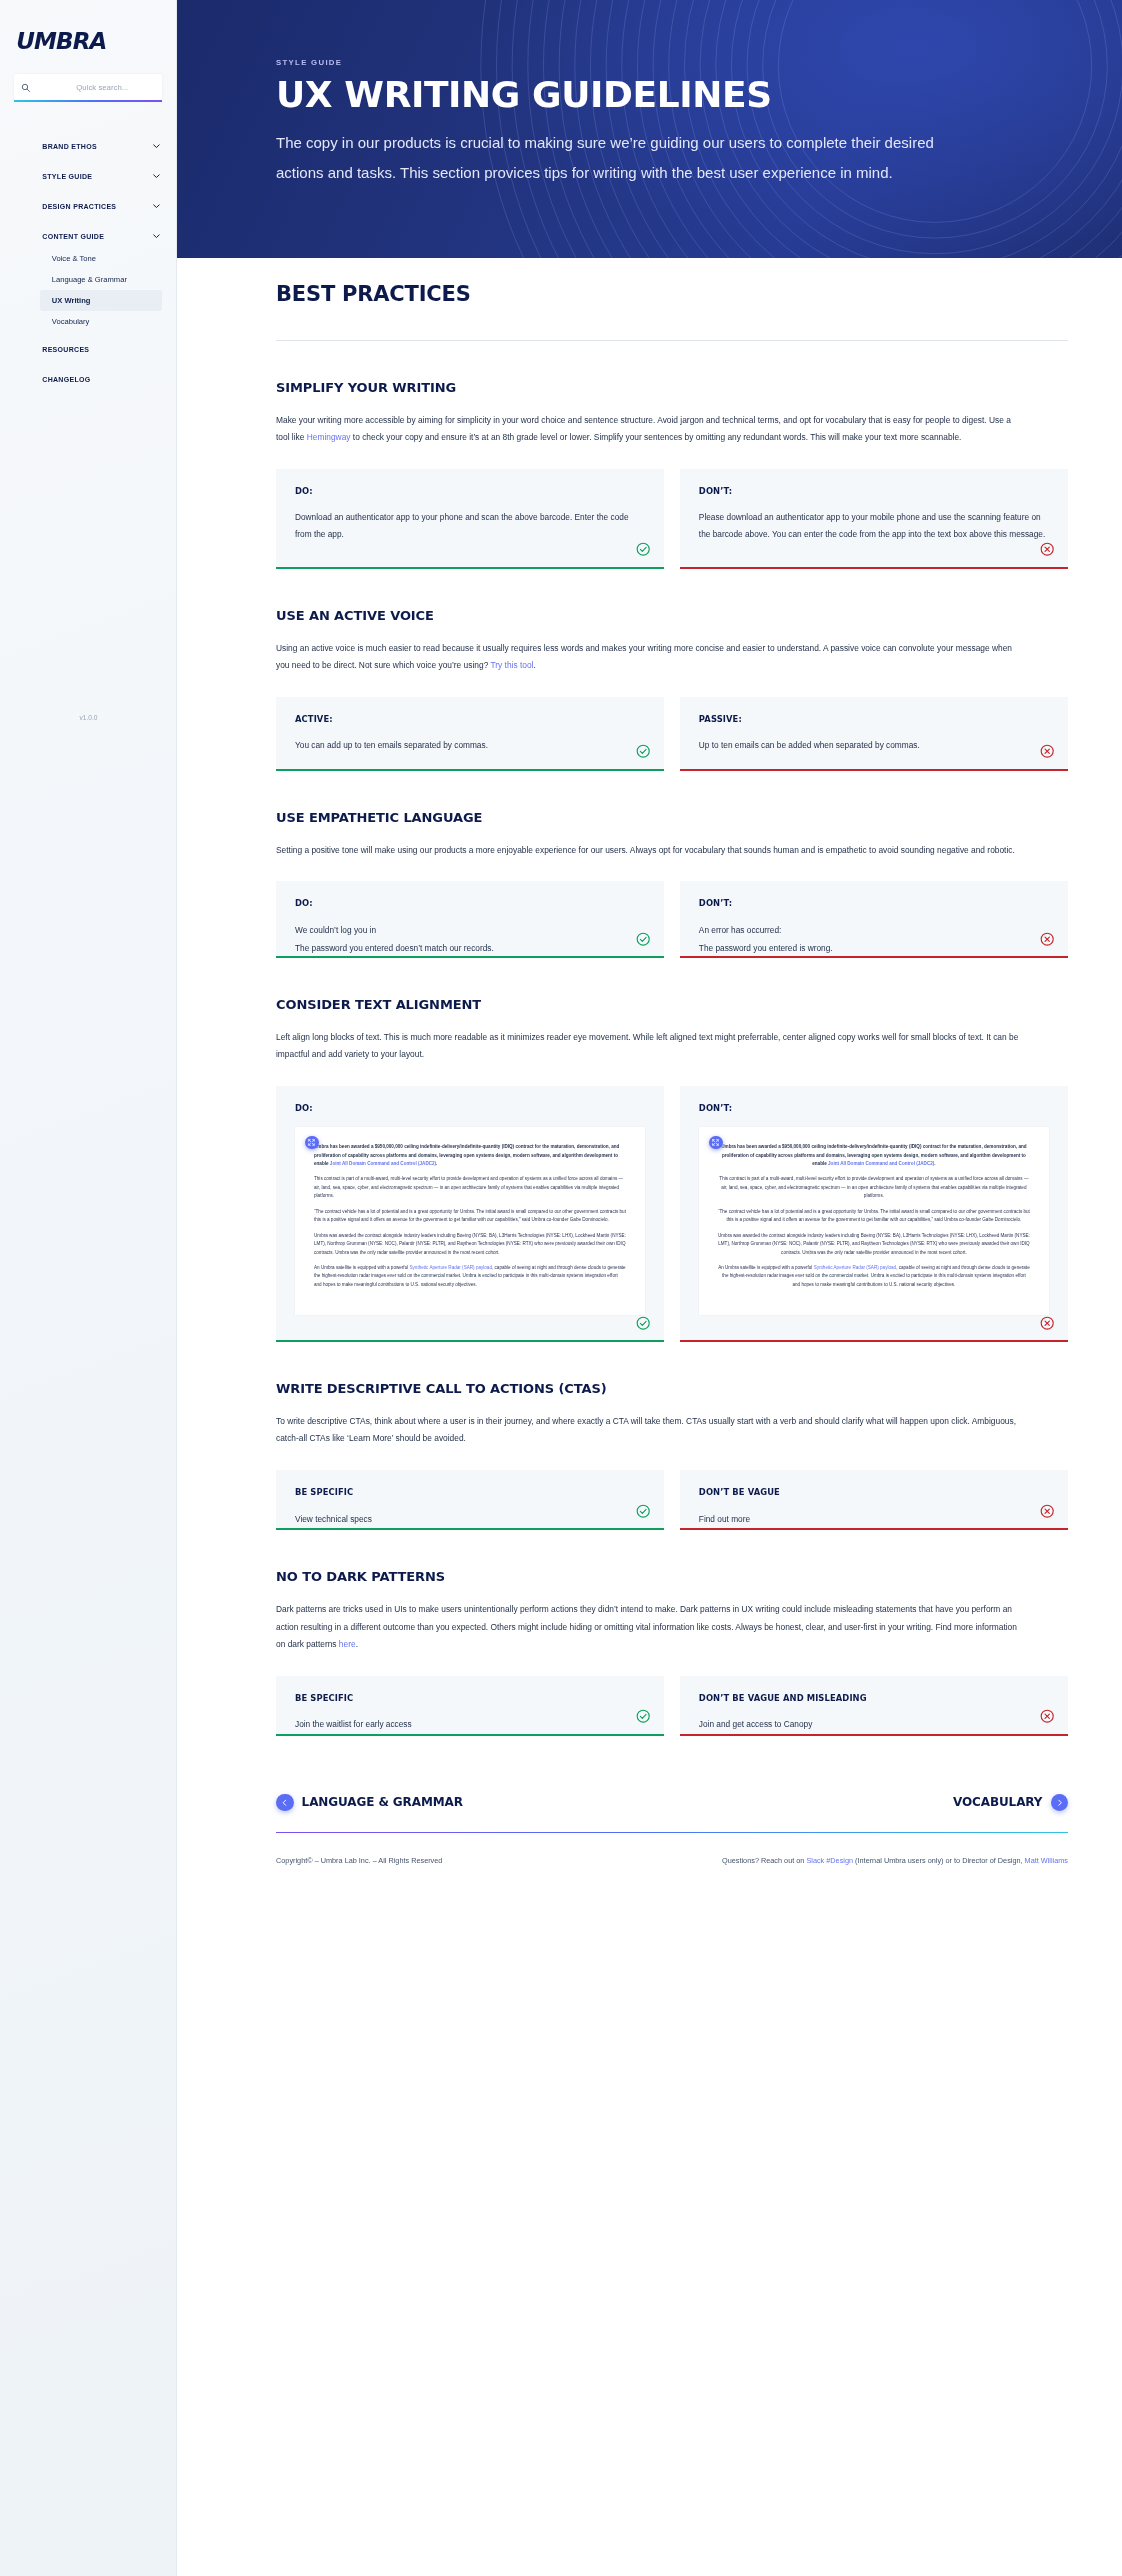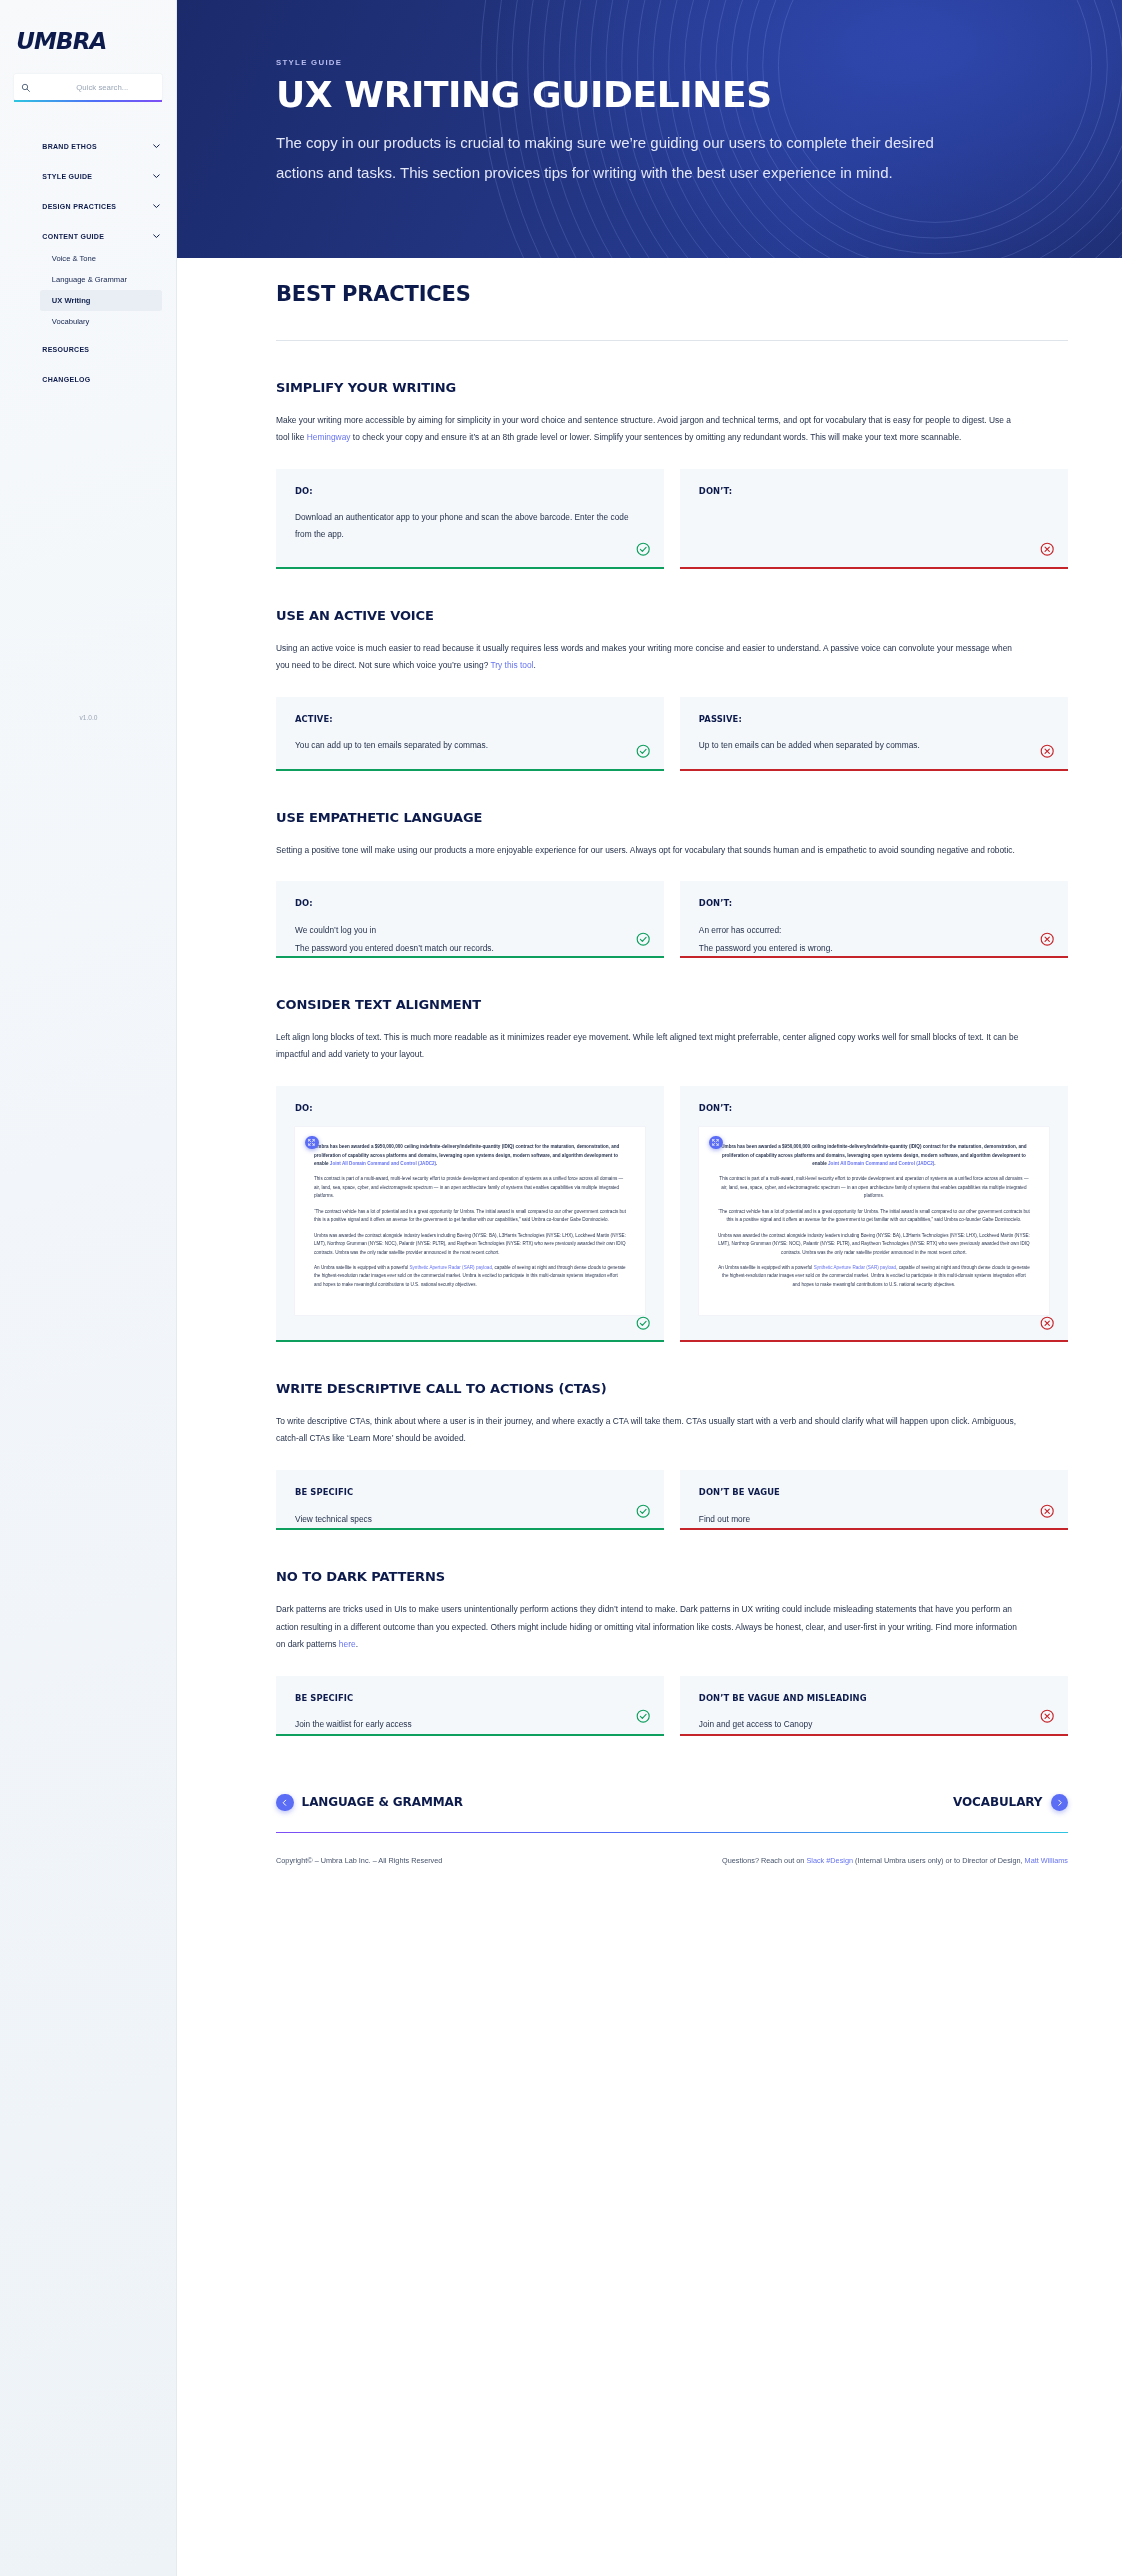--- a/index.html
+++ b/index.html
@@ -300,20 +300,21 @@
       <div class="card good h-160">
         <div class="card-label">DO:</div>
         <div class="card-body">Download an authenticator app to your phone and scan the above barcode. Enter the code from the app.</div>
         <svg class="badge" viewBox="0 0 24 24" fill="none" stroke="#0e9e5d" stroke-width="1.9">
             <circle cx="12" cy="12" r="10"></circle>
             <polyline points="7.3,12.3 10.6,15.5 16.8,8.9" stroke-linecap="round" stroke-linejoin="round"></polyline>
           </svg>
       </div>
       <div class="card bad h-160">
         <div class="card-label">DON’T:</div>
+        <div class="card-body">Please download an authenticator app to your mobile phone and use the scanning feature on the barcode above. You can enter the code from the app into the text box above this message.</div>
         <svg class="badge" viewBox="0 0 24 24" fill="none" stroke="#c5252a" stroke-width="1.9">
             <circle cx="12" cy="12" r="10"></circle>
             <line x1="8.4" y1="8.4" x2="15.6" y2="15.6" stroke-linecap="round"></line>
             <line x1="15.6" y1="8.4" x2="8.4" y2="15.6" stroke-linecap="round"></line>
           </svg>
       </div>
     </div>
   </section>
 
   <section>

